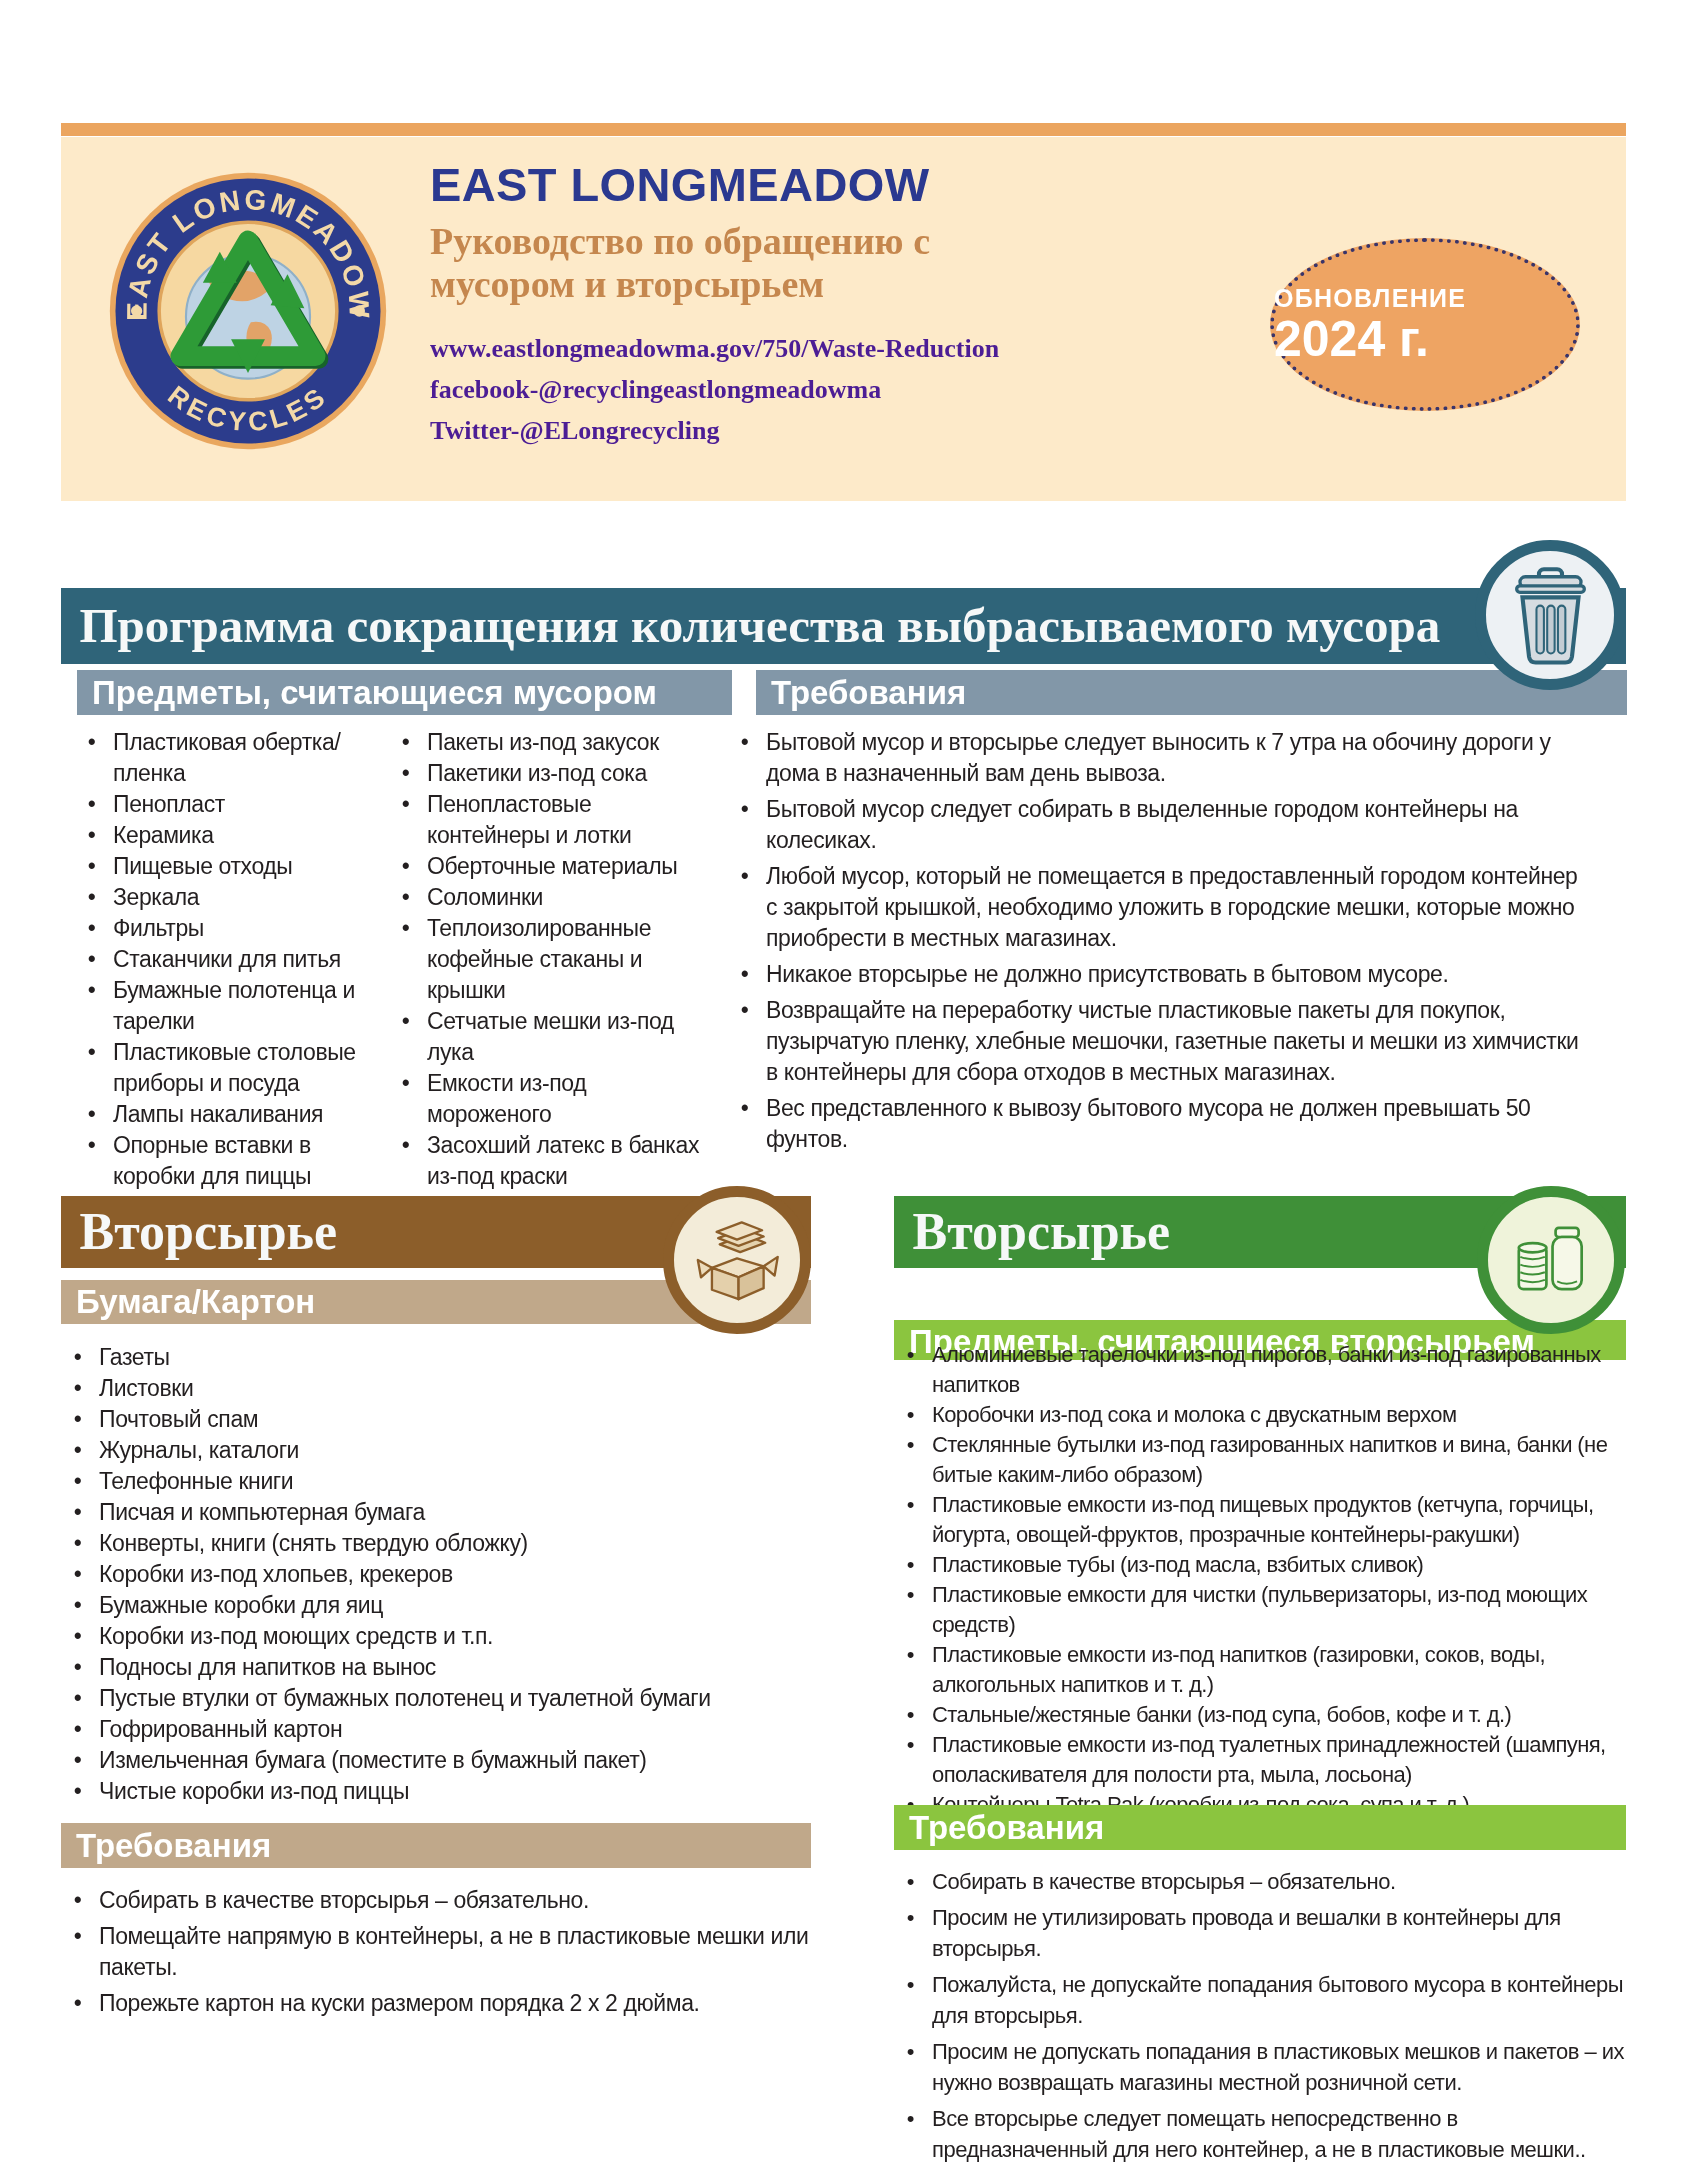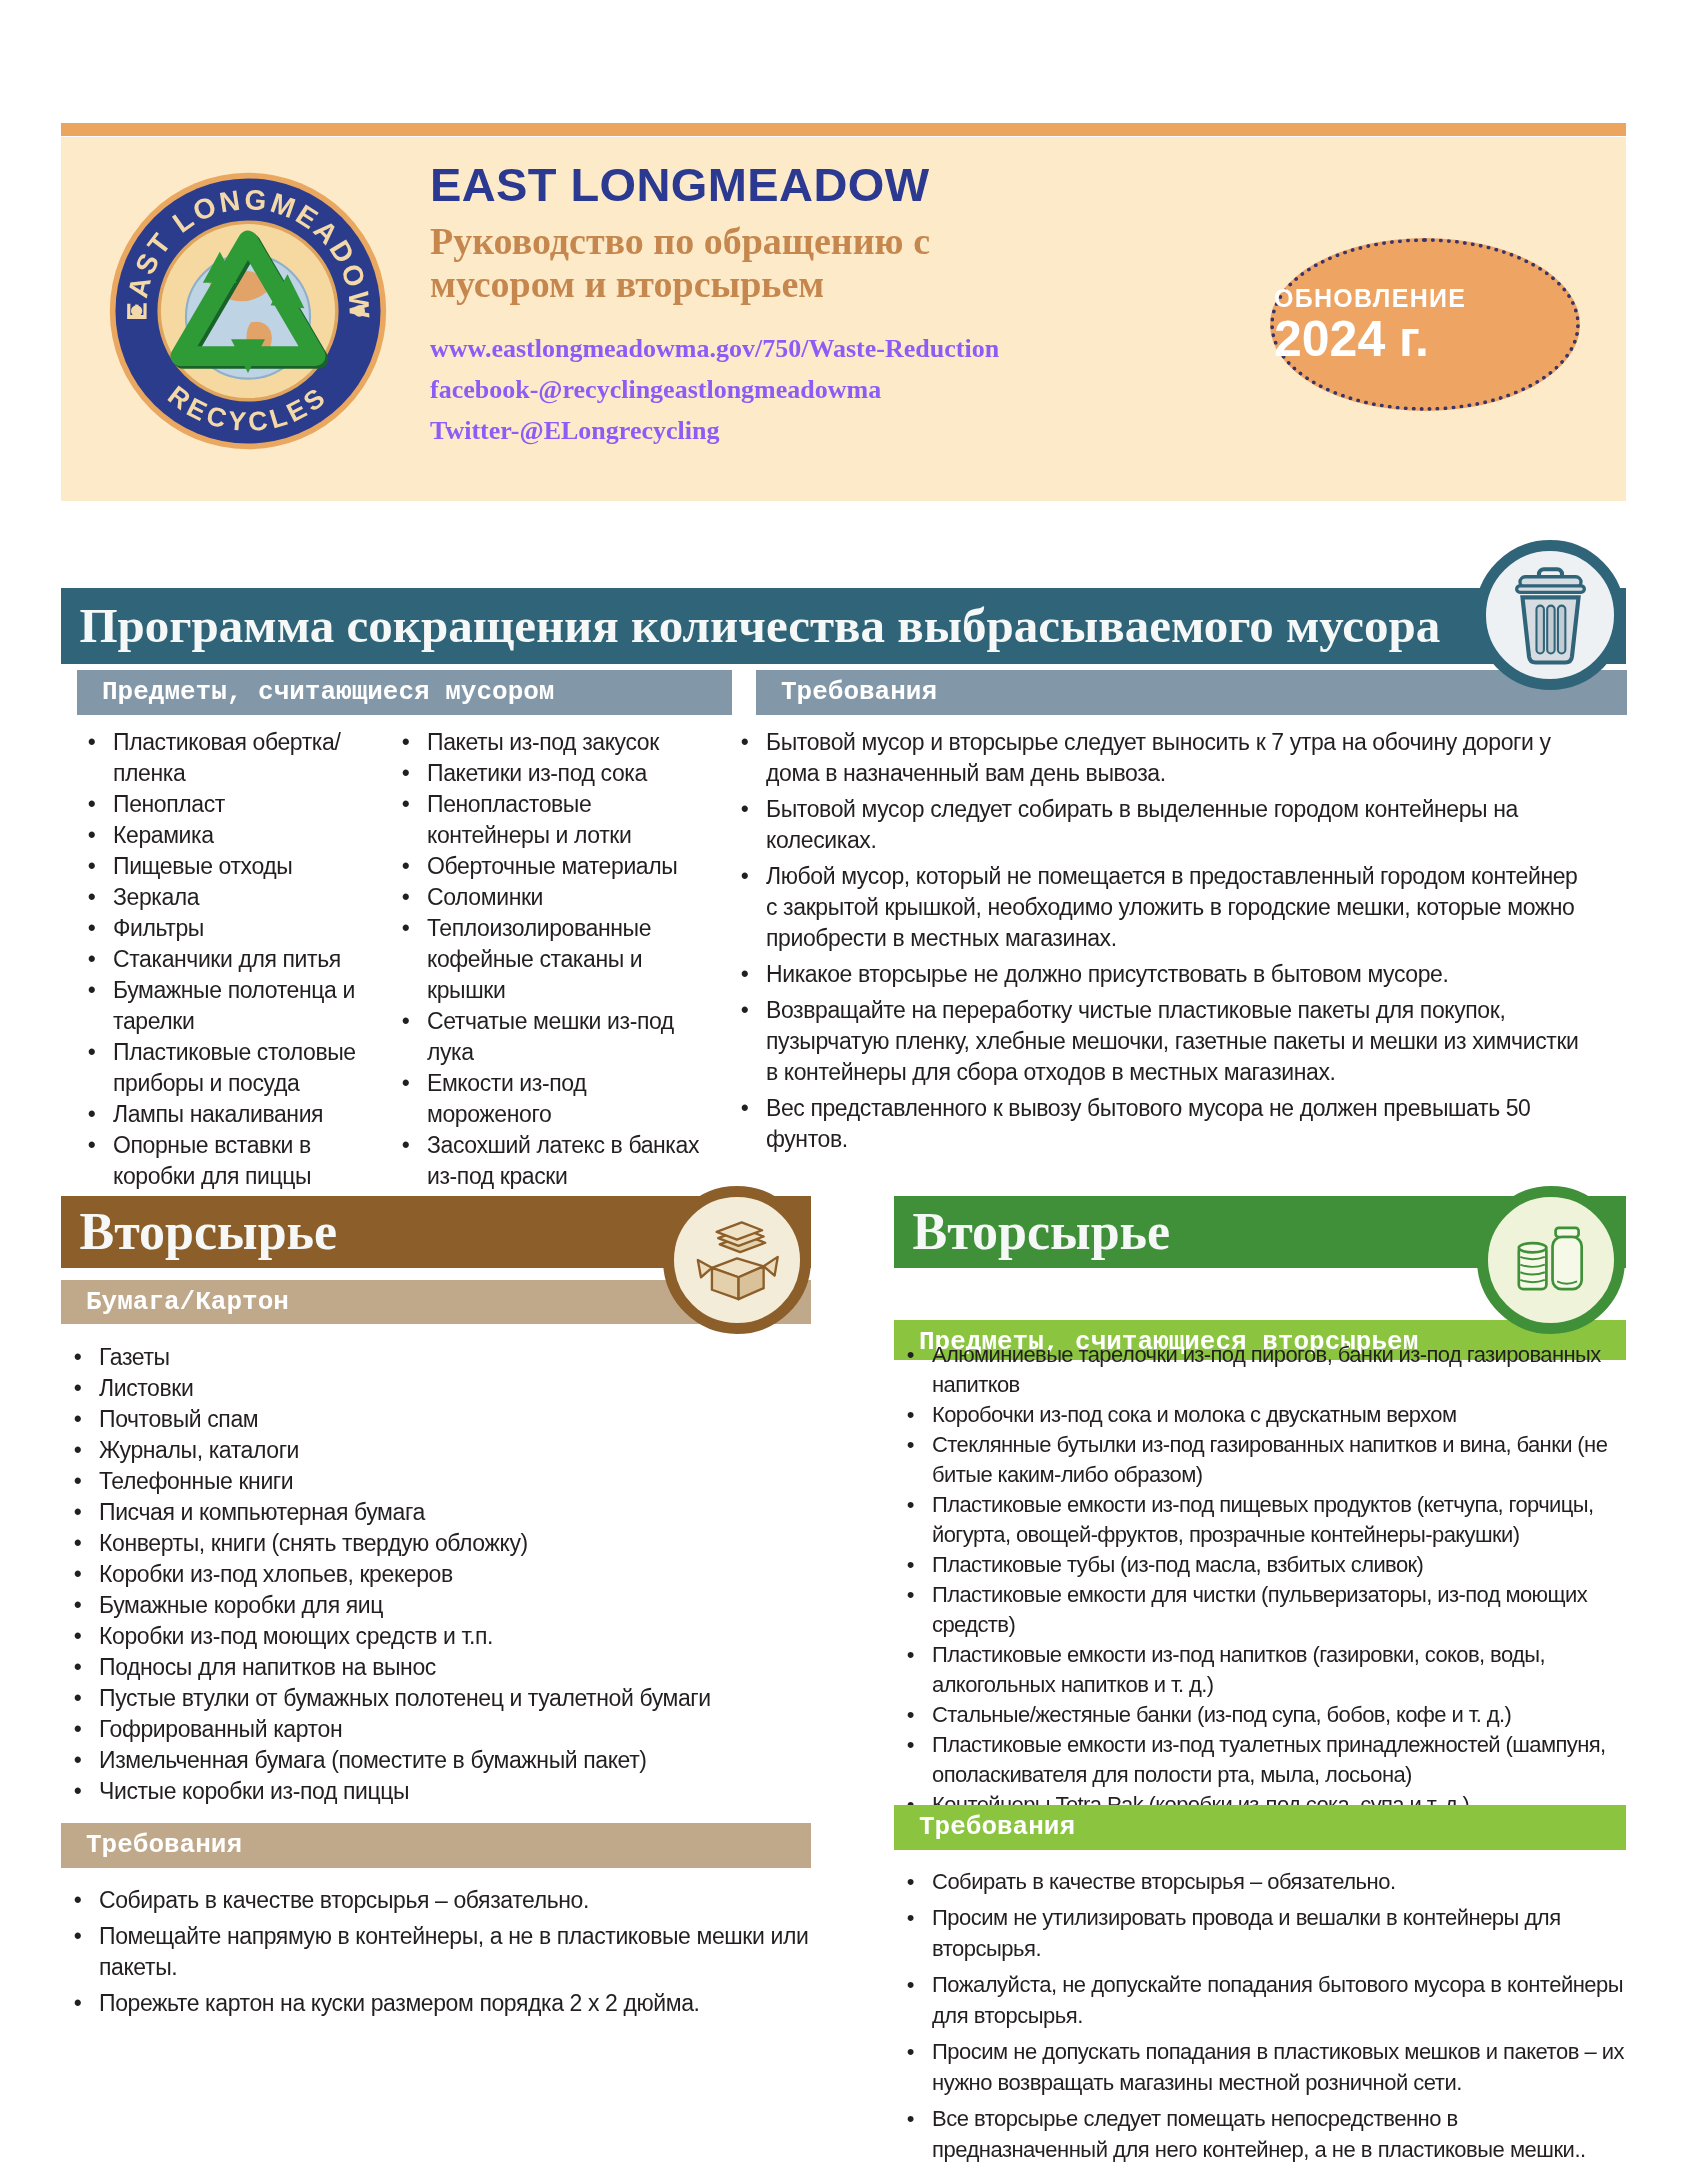--- a/index.html
+++ b/index.html
@@ -11,32 +11,32 @@
   .top-strip{left:61px;top:123px;width:1565px;height:13.4px;background:#eba55f;}
   .header-block{left:61px;top:137px;width:1565px;height:364px;background:#fdeac9;}
   .logo-wrap{left:107px;top:170px;width:282px;height:282px;}
   .header-text{left:430px;top:160px;width:806px;}
   .h-title{font-family:"Liberation Sans",sans-serif;font-weight:700;font-size:47px;
            letter-spacing:0.4px;color:#2b3990;line-height:50px;}
   .h-sub{font-family:"Liberation Serif",serif;font-weight:700;font-size:38px;color:#c5874e;
          width:554px;line-height:43px;margin-top:10px;}
   .h-note{font-family:"Liberation Serif",serif;font-weight:700;font-size:23px;color:#d2a36b;margin-top:10px;}
   .h-links{margin-top:22px;}
-  .h-link{font-family:"Liberation Serif",serif;font-weight:700;font-size:26px;color:#8b5cf6;line-height:41px;}
+  .h-link{font-family:"Liberation Serif",serif;font-weight:700;font-size:26px;color:#4c1d95;line-height:41px;}
   .badge{left:1270px;top:238px;width:302px;height:165px;background:#eea463;border:4.2px dotted #39346a;
          border-radius:50%;display:flex;flex-direction:column;align-items:flex-start;justify-content:center;color:#ffffff;}
   .badge-l1{font-size:25px;font-weight:700;letter-spacing:1.3px;}
   .badge-l2{font-size:50px;font-weight:700;line-height:52px;}
 
   
   .banner{font-family:"Liberation Serif",serif;font-weight:700;color:#f6f8f8;}
   .teal-banner{left:61px;top:588px;width:1565px;height:76px;background:#2f6479;
                font-size:49px;line-height:76px;padding-left:18.5px;box-sizing:border-box;}
-  .band{font-family:Liberation Mono, monospace;font-weight:700;color:#ffffff;font-size:26px;
-        box-sizing:border-box;padding-left:25px;}
+  .band{font-family:Liberation Sans, sans-serif;font-weight:700;color:#ffffff;font-size:33px;
+        box-sizing:border-box;padding-left:15px;}
   .gray{background:#8297a8;}
   .band-l{left:77px;top:670px;width:655px;height:45px;line-height:45px;}
   .band-r{left:756px;top:670px;width:871px;height:45px;line-height:45px;}
 
   .brown-banner{left:61px;top:1196px;width:750px;height:72px;background:#8c5e2a;
                 font-size:52px;line-height:72px;padding-left:18.5px;box-sizing:border-box;}
   .tan-band{left:61px;top:1280px;width:750px;height:44px;line-height:44px;background:#c0a88a;}
   .tan-band2{left:61px;top:1823px;width:750px;height:45px;line-height:45px;background:#c0a88a;}
 
   .green-banner{left:894px;top:1196px;width:732px;height:72px;background:#3f9038;

